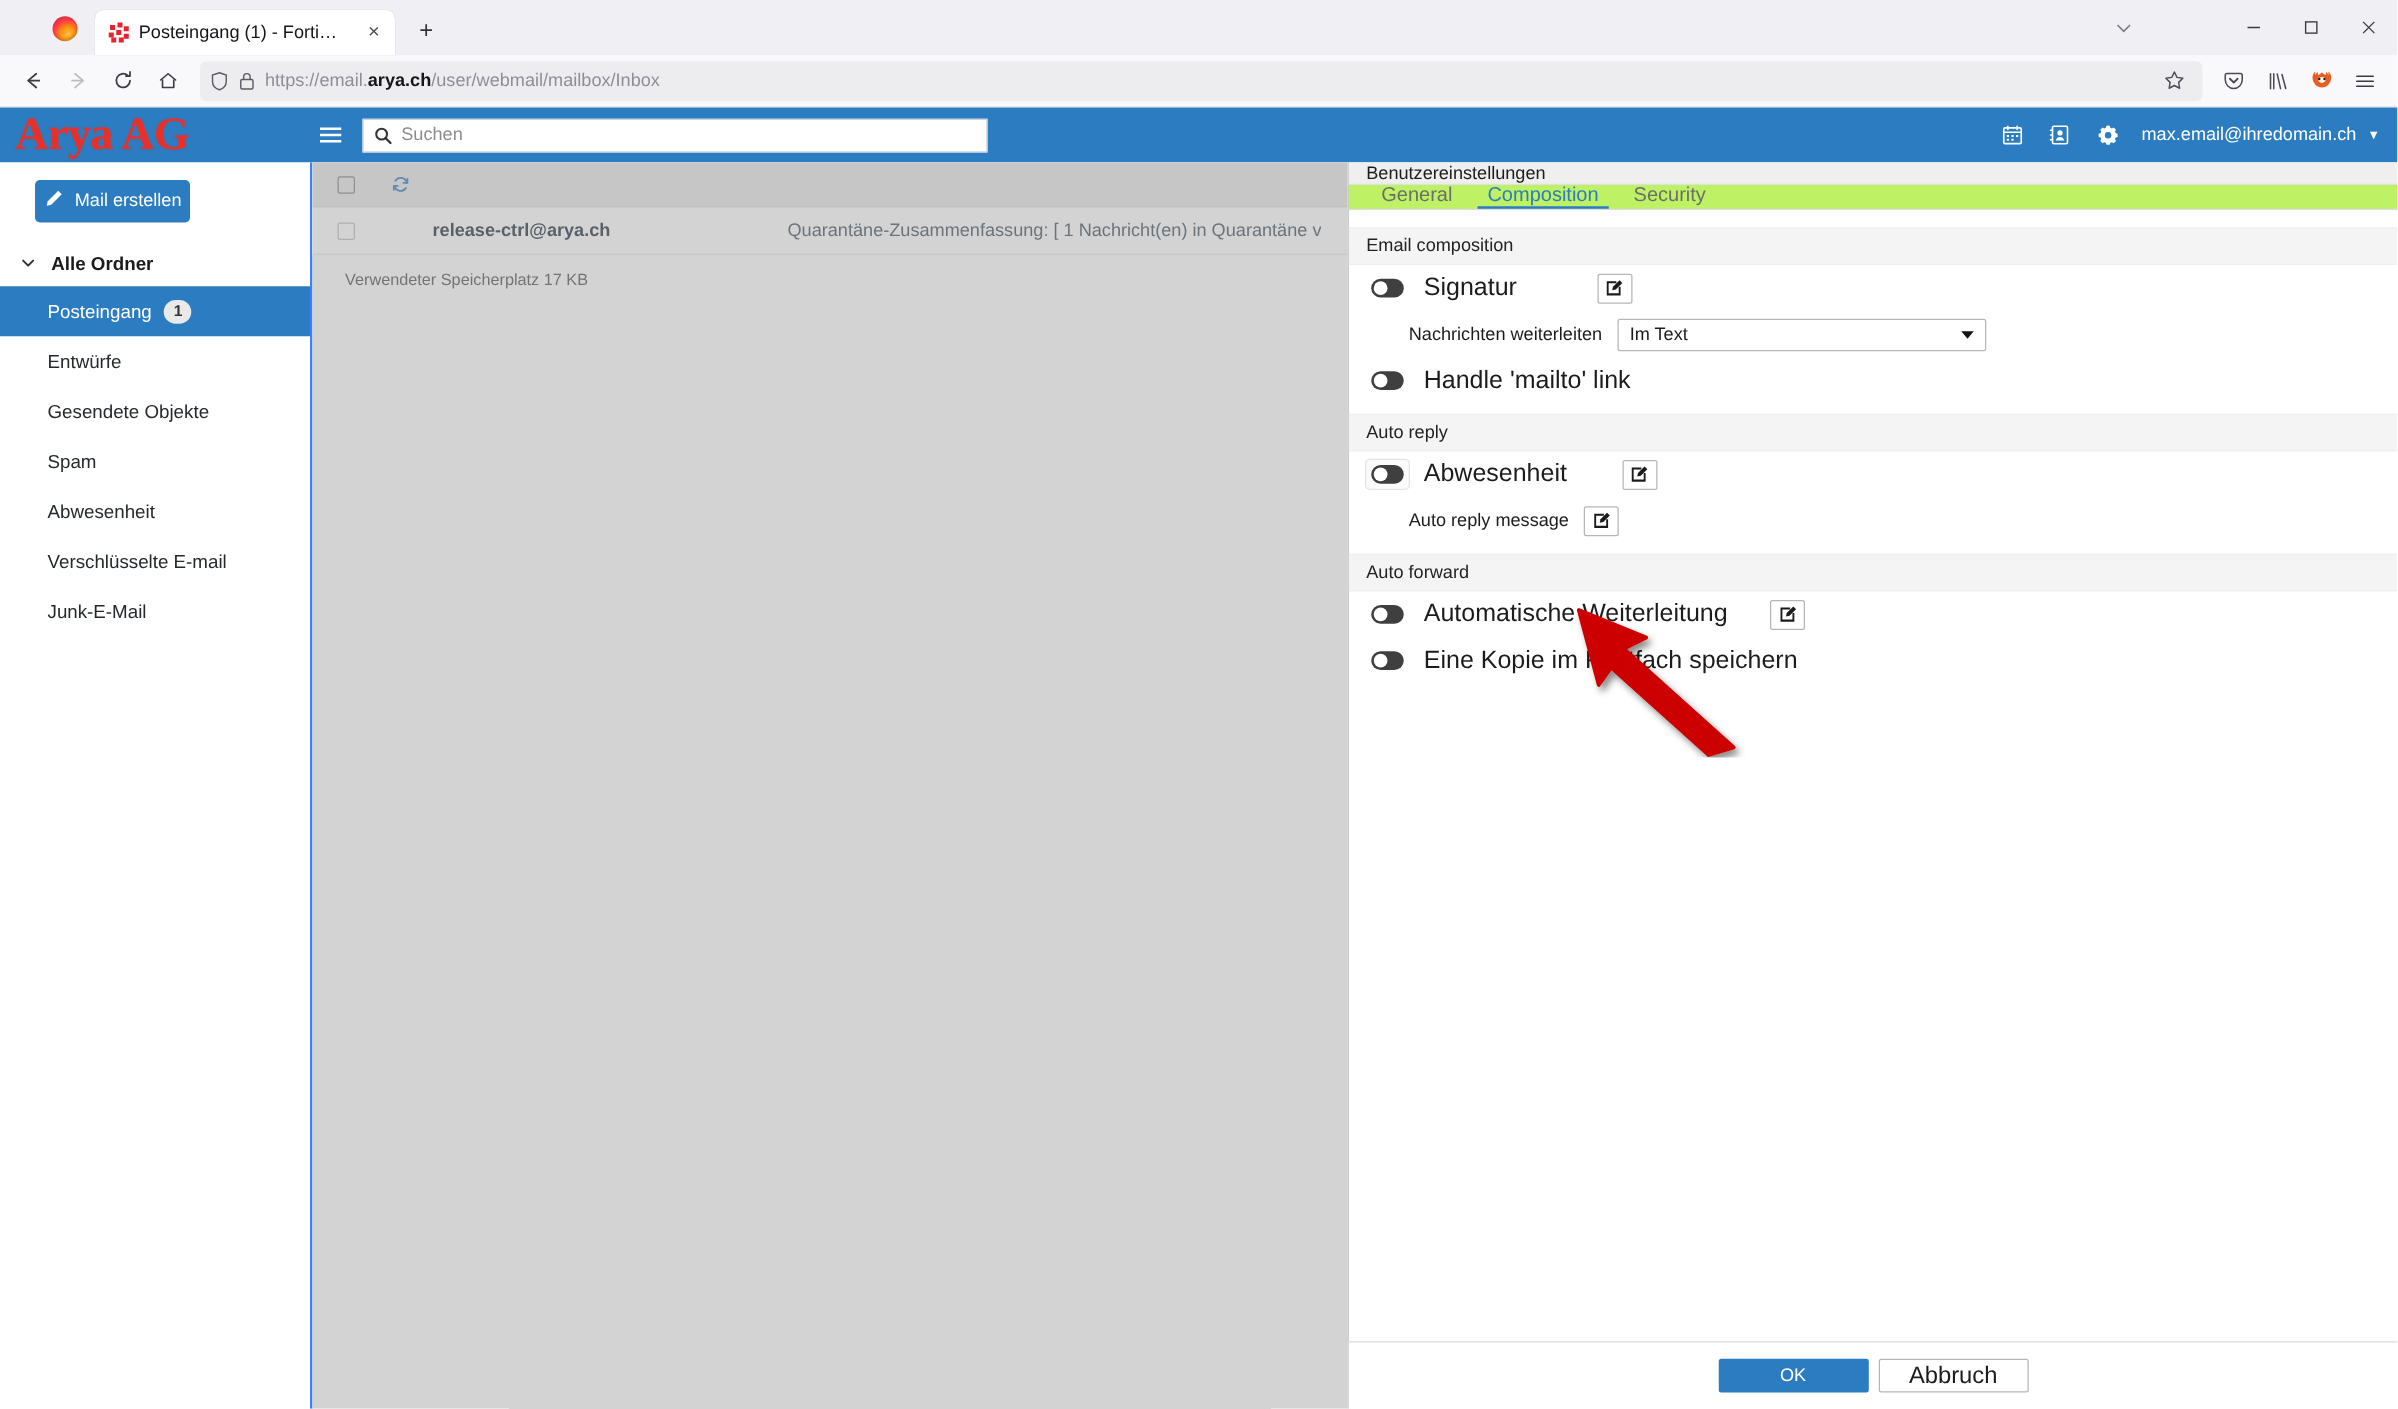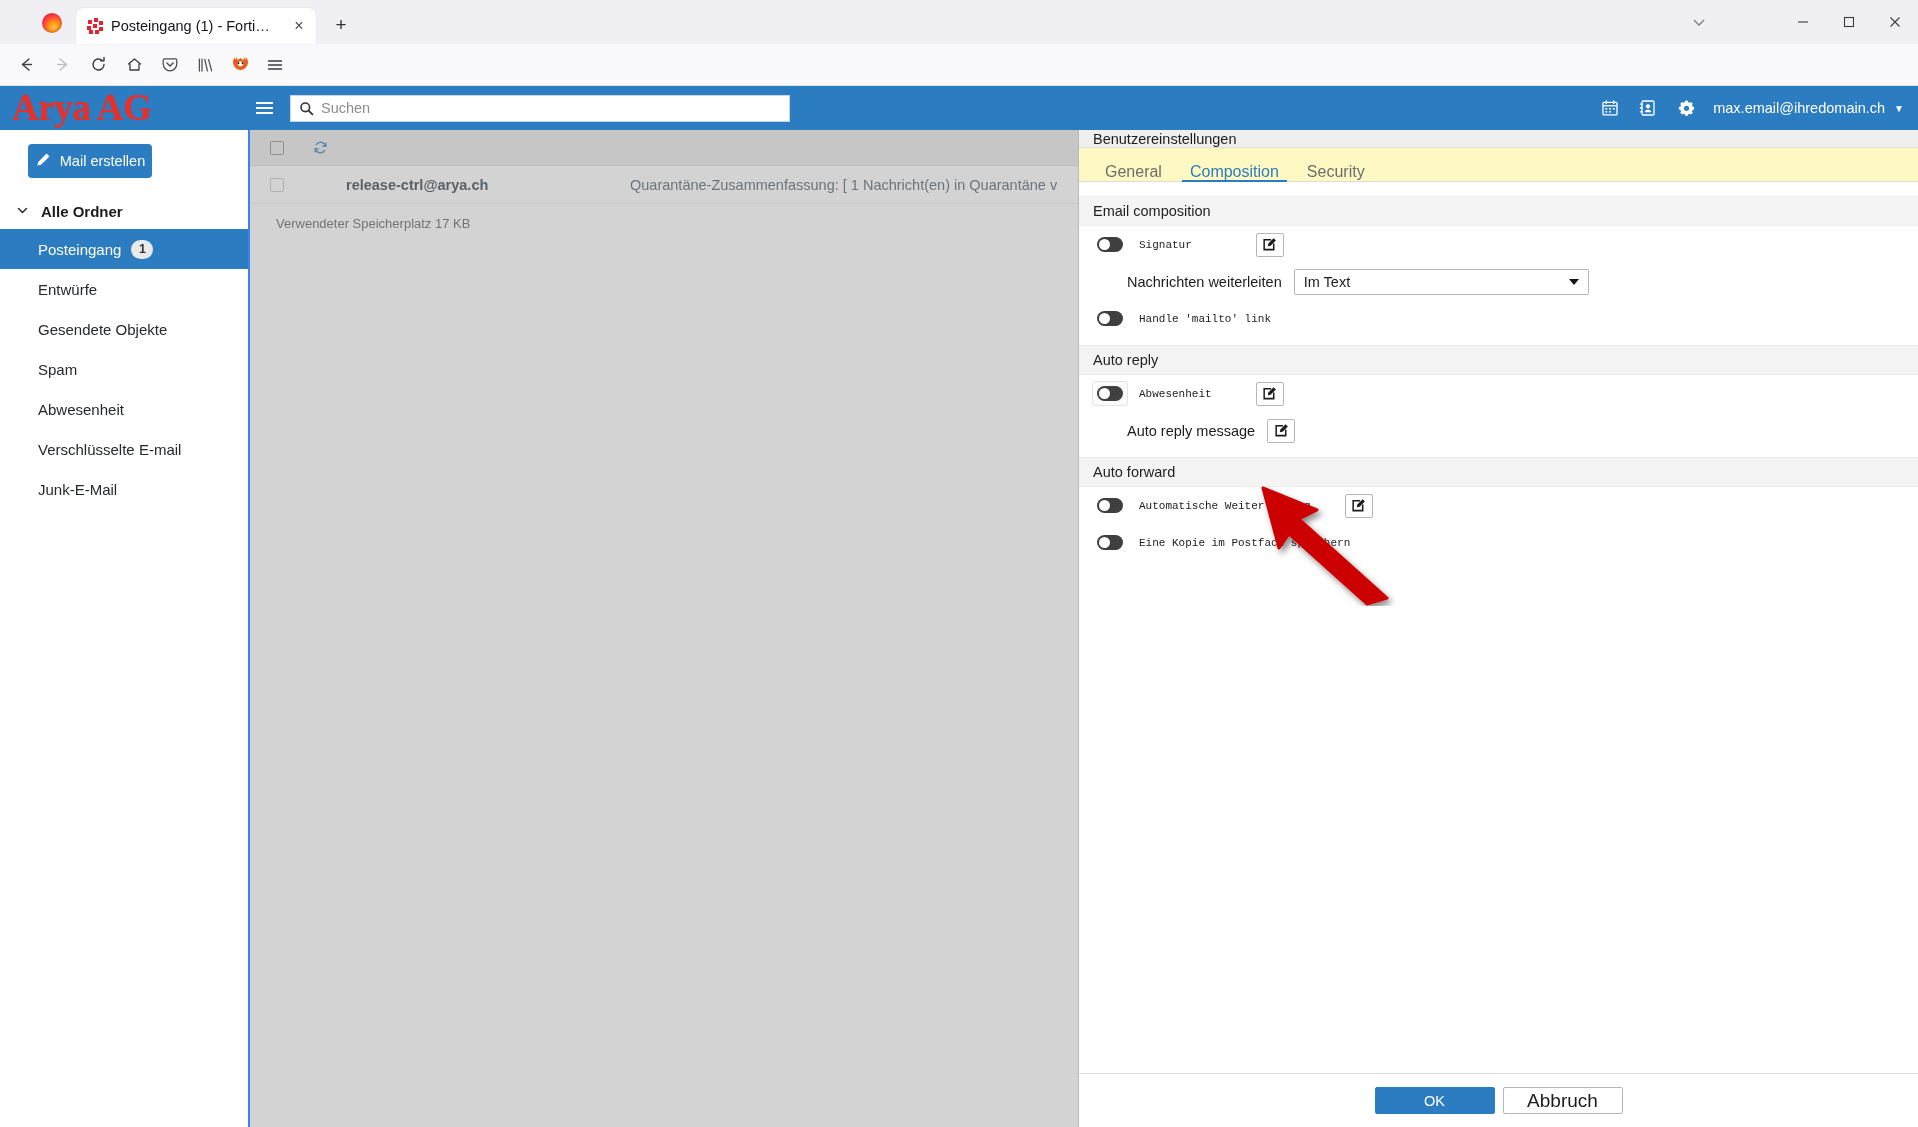--- a/index.html
+++ b/index.html
@@ -184,22 +184,22 @@
   .settings {
     width: 840px; flex: 0 0 840px; background: #fff; border-left: 1px solid #b9b9b9;
     display: flex; flex-direction: column; position: relative;
   }
   .settings-head {
     height: 18px; background: #efefef; display: flex; align-items: center;
     padding-left: 14px; font-size: 14.5px; color: #1c1c1c;
     border-bottom: 1px solid #e0e0e0;
   }
   .tabs {
-    height: 34px; display: flex; align-items: flex-end; padding-left: 12px;
-    border-bottom: 1px solid #dcdcdc; background: #fef9c3;
+    height: 20px; display: flex; align-items: flex-start; padding-left: 12px;
+    border-bottom: 1px solid #dcdcdc; background: #bef264;
   }
   .tabitem {
     padding: 0 14px; display: flex; align-items: center; font-size: 16px;
     color: #6d6d6d; position: relative;
   }
   .tabitem.active { color: #2b7cc0; }
   .tabitem.active::after {
     content: ""; position: absolute; left: 6px; right: 6px; bottom: -1px; height: 2.5px;
     background: #2b7cc0;
   }
@@ -213,21 +213,21 @@
   .toggle {
     width: 26px; height: 15px; border-radius: 8px; background: #3f3f3f; position: relative;
     flex: 0 0 26px;
   }
   .toggle::after {
     content:""; position: absolute; left: 2px; top: 2px; width: 11px; height: 11px;
     border-radius: 50%; background: #fff;
   }
   .toggle-wrap { padding: 4px; border-radius: 3px; display:flex; }
   .toggle-wrap.focused { background: #fbfbfb; box-shadow: 0 0 0 1px #e4e4e4; }
-  .row-label { font-size: 11px; color: #1c1c1c; font-family: Liberation Mono, monospace; }
+  .row-label { font-size: 20px; color: #1c1c1c; }
   .edit-btn {
     width: 28px; height: 24px; border: 1px solid #b6b6b6; background: #fff;
     display: flex; align-items: center; justify-content: center; border-radius: 2px;
   }
   .indent-label { padding-left: 34px; font-size: 14.5px; color: #1c1c1c; }
   .select {
     width: 295px; height: 26px; border: 1px solid #b6b6b6; background: #fff;
     display: flex; align-items: center; padding: 0 9px; font-size: 14.5px; color: #1c1c1c;
     position: relative; border-radius: 2px;
   }
@@ -324,20 +324,39 @@
           <path d="M14 1.5v3.3h-3.3" stroke="#3b3b44" stroke-width="1.4" fill="none" stroke-linecap="round" stroke-linejoin="round"></path>
         </svg>
     </div>
     <div class="navbtn">
       <svg width="17" height="17" viewBox="0 0 17 17">
           <path d="M2.5 8L8.5 3l6 5" stroke="#3b3b44" stroke-width="1.3" fill="none" stroke-linecap="round" stroke-linejoin="round"></path>
           <path d="M4 7.6V14h9V7.6" stroke="#3b3b44" stroke-width="1.3" fill="none" stroke-linejoin="round"></path>
         </svg>
     </div>
 
+    <div class="urlbar">
+      <span class="shield">
+        <svg width="15" height="16" viewBox="0 0 15 16">
+            <path d="M7.5 1.2L13 3.1v5c0 3.2-2.4 5.7-5.5 6.7C4.4 13.8 2 11.3 2 8.1v-5z" stroke="#5b5b66" stroke-width="1.15" fill="none"></path>
+          </svg>
+      </span>
+      <span class="lock">
+        <svg width="13" height="16" viewBox="0 0 13 16">
+            <rect x="1.6" y="6.6" width="9.8" height="7.6" rx="1.2" stroke="#5b5b66" stroke-width="1.15" fill="none"></rect>
+            <path d="M3.9 6.6V4.5a2.6 2.6 0 0 1 5.2 0v2.1" stroke="#5b5b66" stroke-width="1.15" fill="none"></path>
+          </svg>
+      </span>
+      <span class="url-text"><span class="scheme">https://email.</span><b>arya.ch</b><span class="path">/user/webmail/mailbox/Inbox</span></span>
+      <span class="star-btn">
+        <svg width="17" height="17" viewBox="0 0 17 17">
+            <path d="M8.5 1.6l2.1 4.3 4.7.7-3.4 3.3.8 4.7-4.2-2.2-4.2 2.2.8-4.7L1.7 6.6l4.7-.7z" stroke="#4b4b55" stroke-width="1.15" fill="none" stroke-linejoin="round"></path>
+          </svg>
+      </span>
+    </div>
 
     <div class="toolbtn">
       <svg width="18" height="18" viewBox="0 0 18 18">
           <path d="M2.2 4.2a1.4 1.4 0 0 1 1.4-1.4h10.8a1.4 1.4 0 0 1 1.4 1.4v3.6c0 3.9-3.1 7-6.8 7S2.2 11.7 2.2 7.8z" stroke="#4b4b55" stroke-width="1.25" fill="none"></path>
           <path d="M5.9 7l3.1 3 3.1-3" stroke="#4b4b55" stroke-width="1.45" fill="none" stroke-linecap="round" stroke-linejoin="round"></path>
         </svg>
     </div>
     <div class="toolbtn">
       <svg width="18" height="18" viewBox="0 0 18 18">
           <path d="M3.4 3v12M6 3v12M8.8 3.3l2.6 11.6M12.6 3.6l3 11.2" stroke="#4b4b55" stroke-width="1.25" fill="none" stroke-linecap="round"></path>

